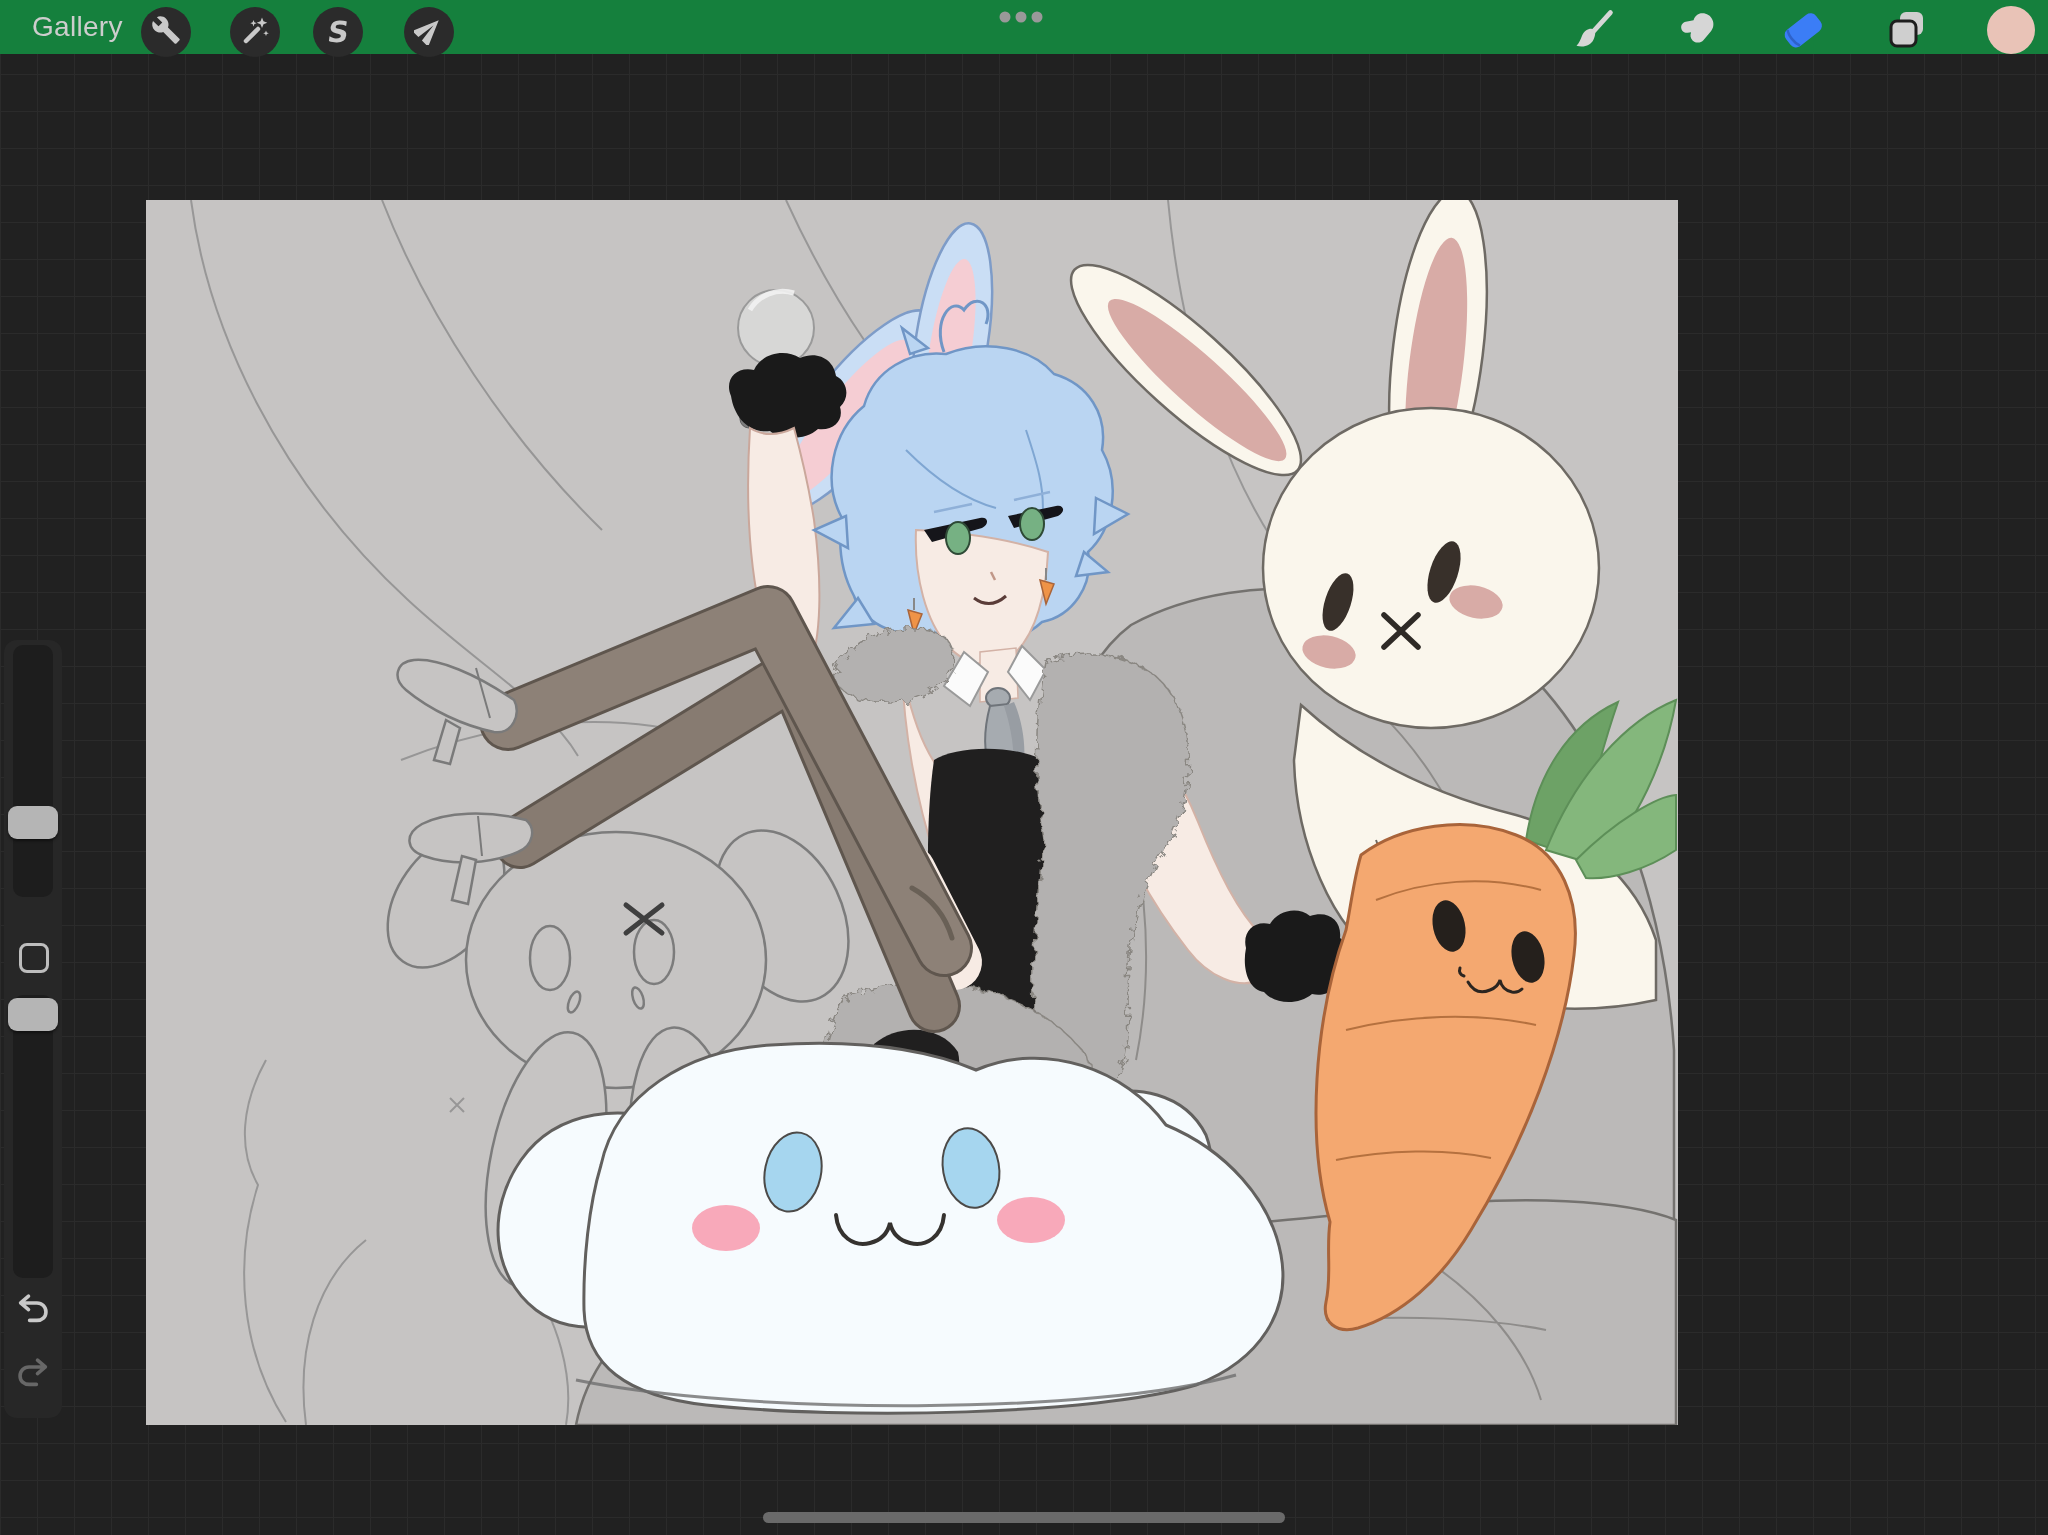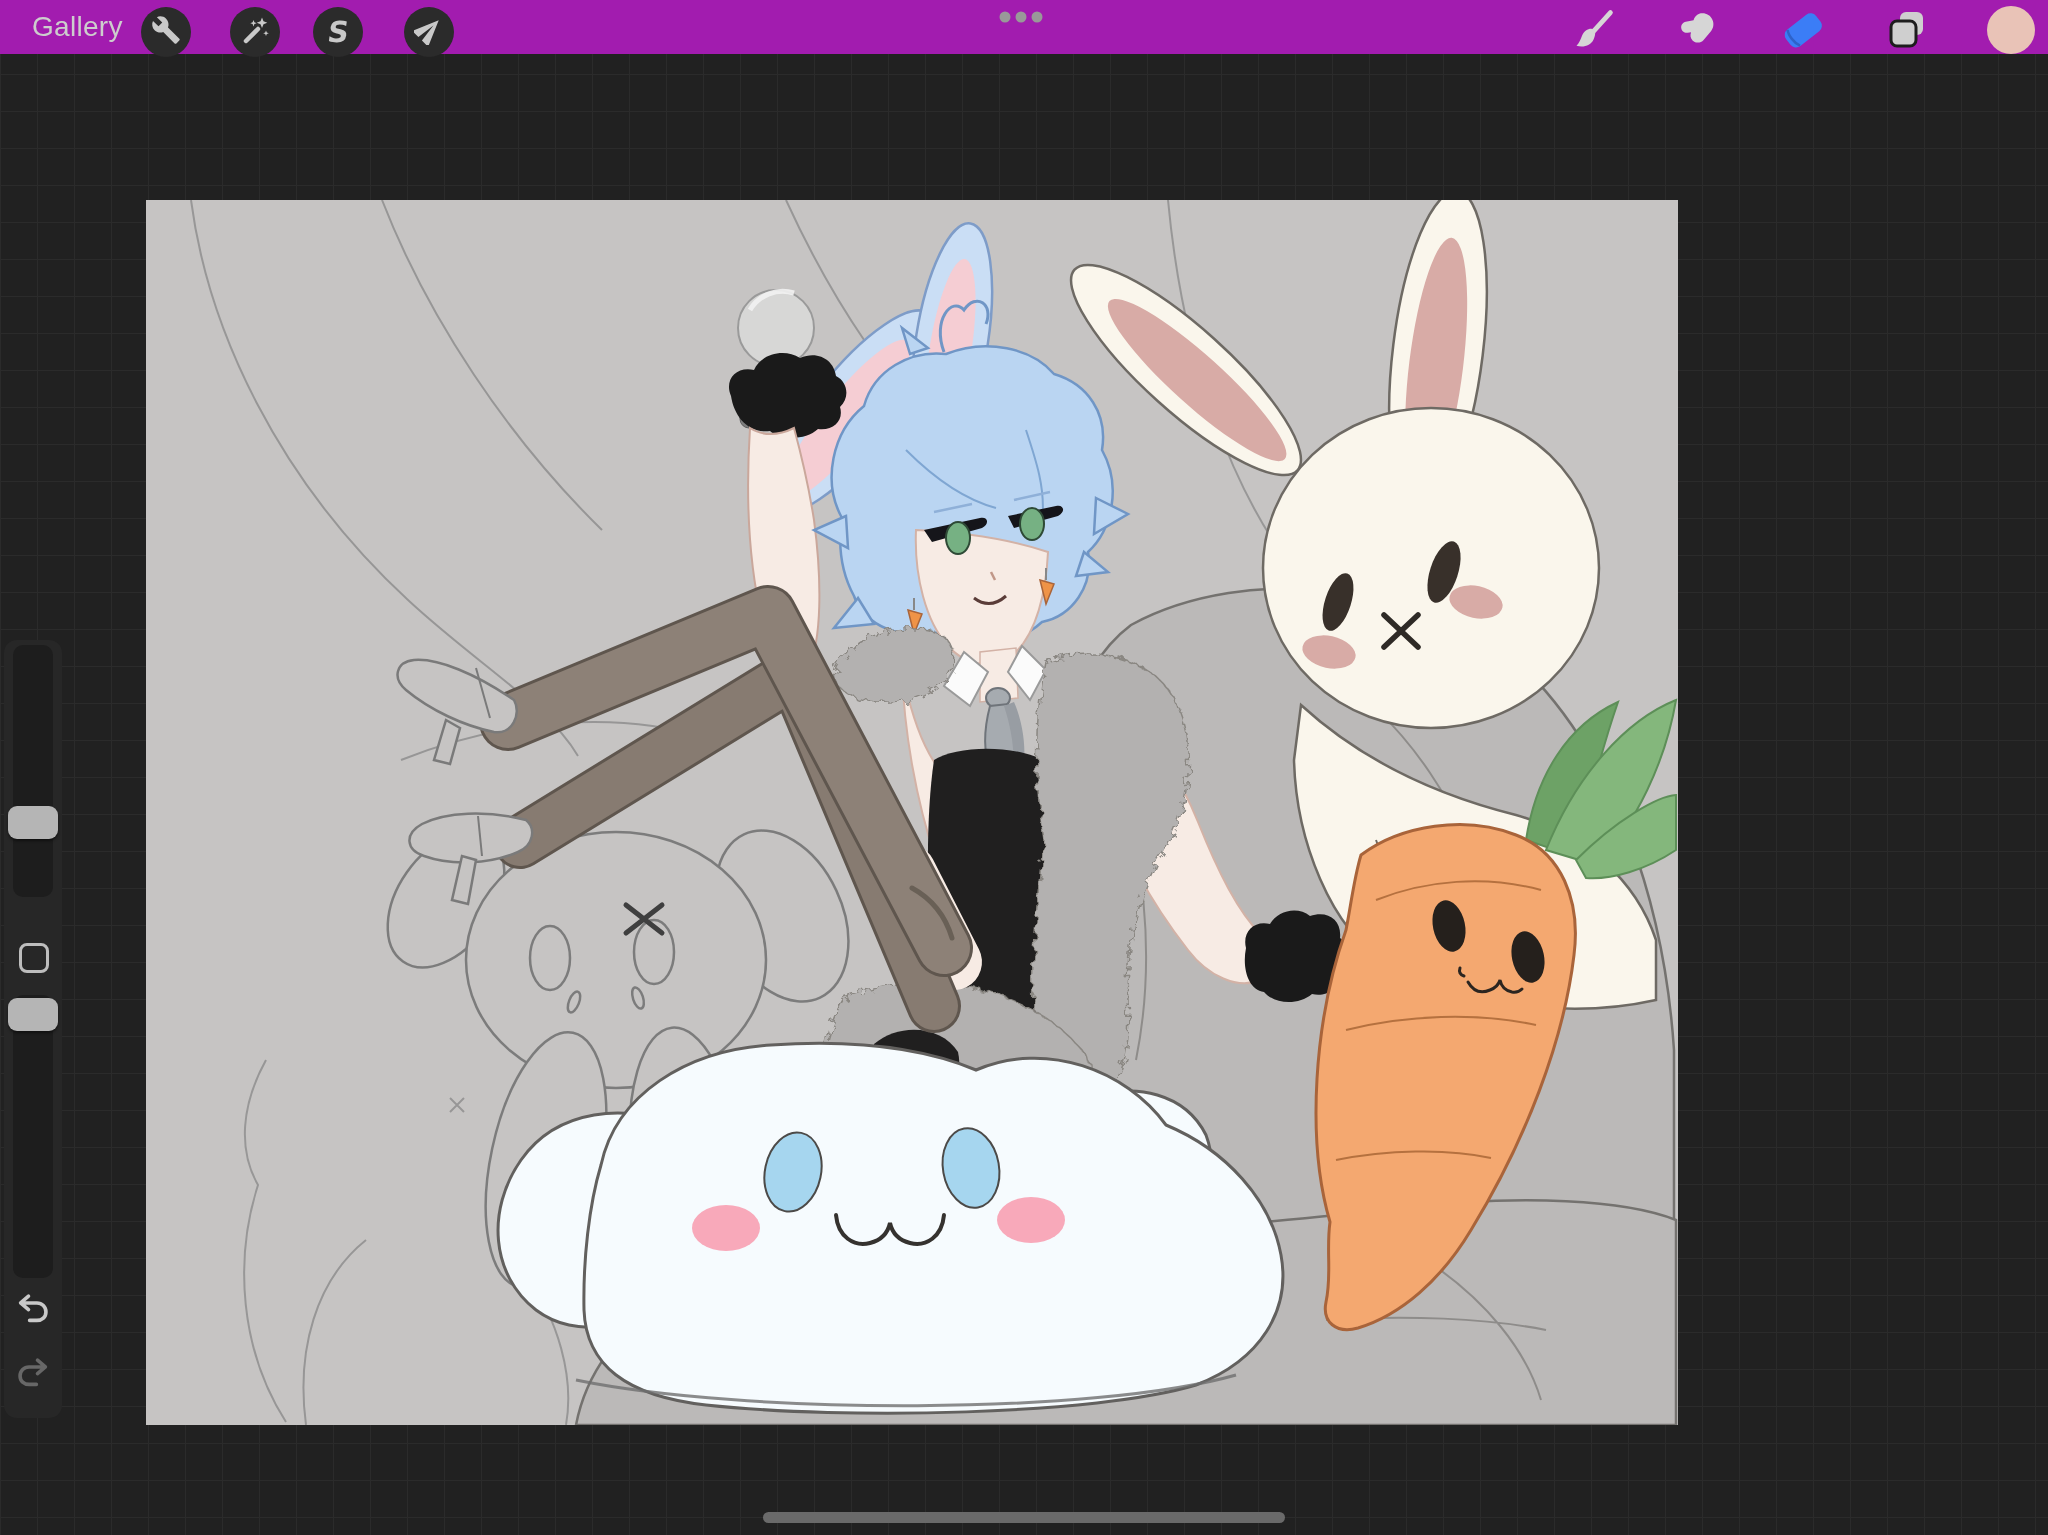--- a/index.html
+++ b/index.html
@@ -2,21 +2,21 @@
 <html><head>
 <meta charset="utf-8">
 <style>
   html,body{margin:0;padding:0;background:#111;}
   .stage{position:relative;width:2048px;height:1535px;background:#212121;overflow:hidden;
          font-family:"Liberation Sans",sans-serif;}
   .gridbg{position:absolute;inset:0;
     background-image:linear-gradient(#2b2b2b 1px,transparent 1px),
                      linear-gradient(90deg,#2b2b2b 1px,transparent 1px);
     background-size:37px 37px;}
-  .topbar{position:absolute;top:0;left:0;width:100%;height:54px;background:#a21caf;}
+  .topbar{position:absolute;top:0;left:0;width:100%;height:54px;background:#15803d;}
   .gallery{position:absolute;left:32px;top:0;height:54px;display:flex;align-items:center;
            font-size:28px;color:#cdcdcd;letter-spacing:.3px;cursor:default;}
   .circle-btn{position:absolute;top:7px;width:50px;height:50px;border-radius:50%;
               background:#2b2b2b;display:flex;align-items:center;justify-content:center;}
   .flat-btn{position:absolute;top:7px;width:52px;height:50px;display:flex;align-items:center;justify-content:center;}
   .s-letter{font-size:29px;font-weight:bold;color:#c9c9c9;font-family:"DejaVu Sans",sans-serif;transform:skewX(-8deg);}
   .dots{position:absolute;left:996px;top:9px;}
   .canvas{position:absolute;left:146px;top:200px;width:1532px;height:1225px;background:#c6c4c3;}
   .canvas svg{display:block;}
   .sidebar{position:absolute;left:4px;top:640px;width:58px;height:778px;background:#272727;border-radius:13px;}

